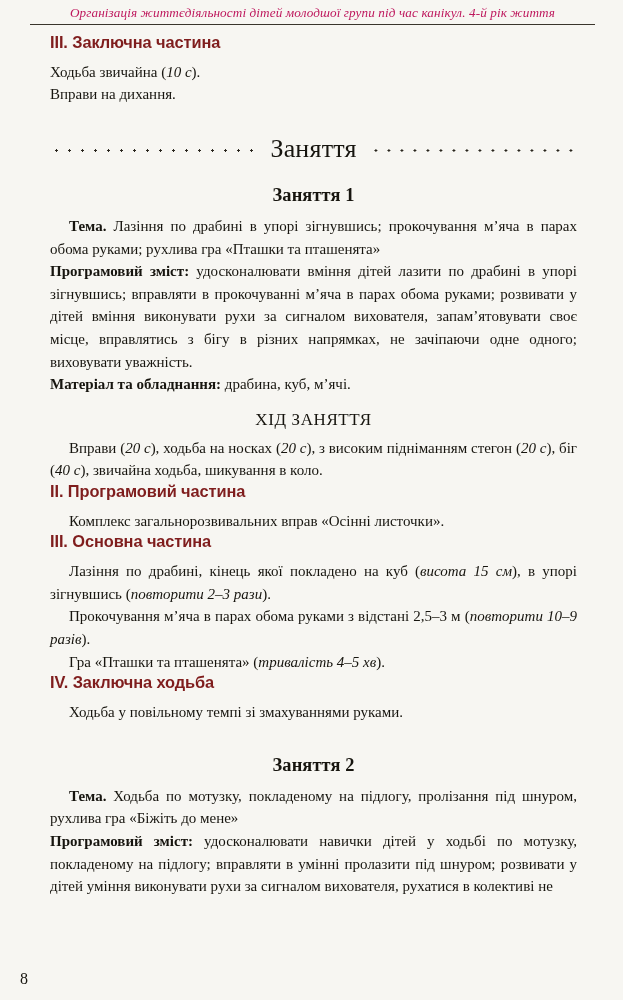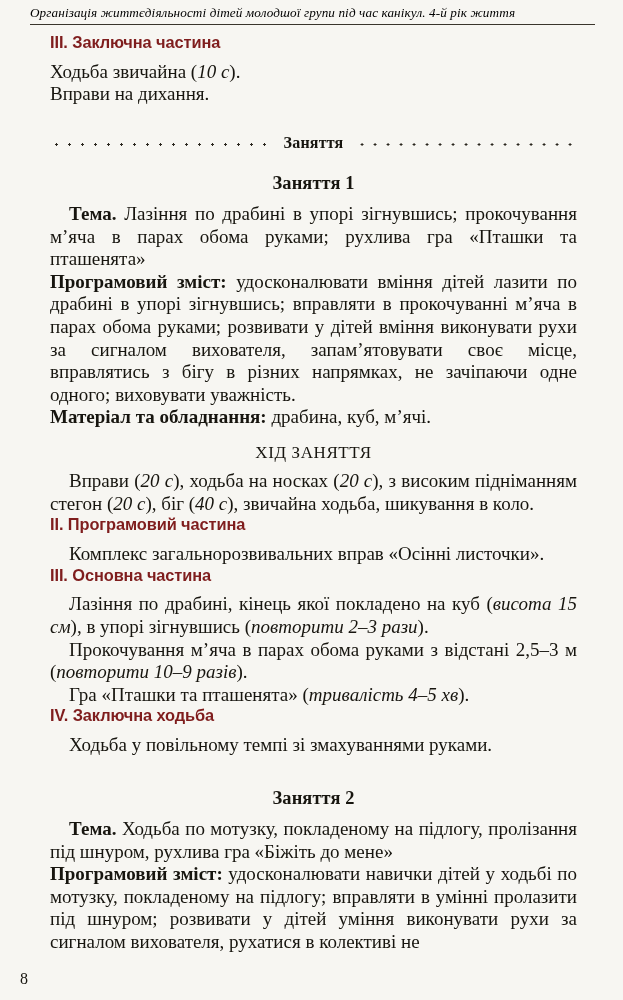--- a/index.html
+++ b/index.html
@@ -23,24 +23,25 @@
     height: 1000px;
     box-sizing: border-box;
   }
 
   
   .running-head {
     position: absolute;
     left: 30px;
     right: 28px;
     top: 5px;
+    text-align: center;
     font-style: italic;
     font-size: 13.2px;
     letter-spacing: .1px;
-    color: #000000;
+    color: #be185d;
     white-space: nowrap;
   }
   .head-rule {
     position: absolute;
     left: 30px;
     width: 565px;
     top: 24px;
     height: 0;
     border-top: 1.6px solid #3a352c;
   }
@@ -59,21 +60,21 @@
     font-size: 16.4px;
     line-height: 1.15;
     margin: 0 0 9px 0;
     letter-spacing: -0.1px;
     color: #7f1d1d;
   }
   .gap-before { margin-top: 17px; }
 
   p.body {
     margin: 0;
-    font-size: 19px;
+    font-size: 15px;
     line-height: 22.6px;
     text-align: justify;
     text-justify: inter-word;
     hyphens: manual;
   }
   p.indent { text-indent: 19px; }
   p.flush  { text-indent: 0; }
   p.tight  { margin: 0; }
 
   i, em { font-style: italic; }
@@ -91,22 +92,22 @@
     height: 3px;
     background-image: radial-gradient(circle, #2a261e 0 1.15px, transparent 1.4px);
     background-size: 13px 3px;
     background-repeat: repeat-x;
     background-position: left center;
   }
   .dots.right { background-position: right center; }
   .section-band .band-title {
     flex: 0 0 auto;
     padding: 0 17px;
-    font-weight: bold;
-    font-size: 16px;
+    font-weight: normal;
+    font-size: 26px;
     letter-spacing: .2px;
     white-space: nowrap;
     position: relative;
     top: -1px;
   }
 
   h3.lesson-title {
     text-align: center;
     font-weight: bold;
     font-size: 18.4px;

